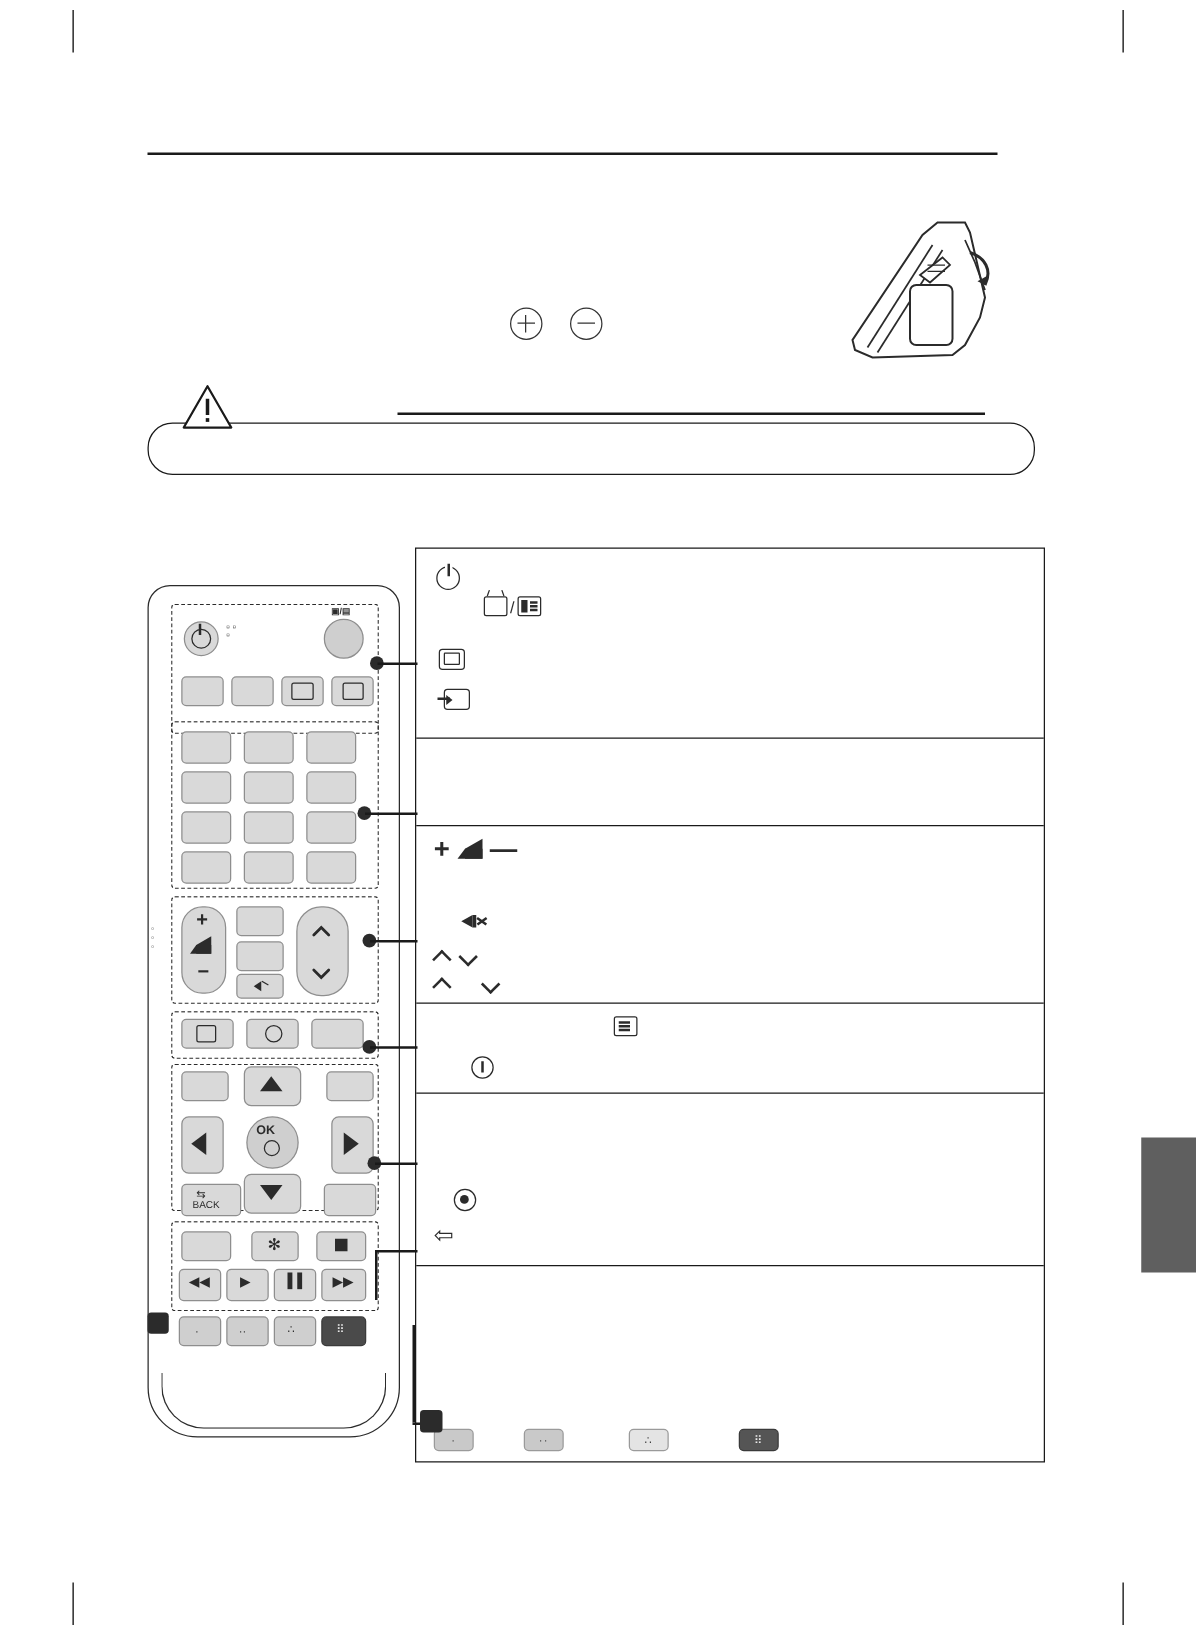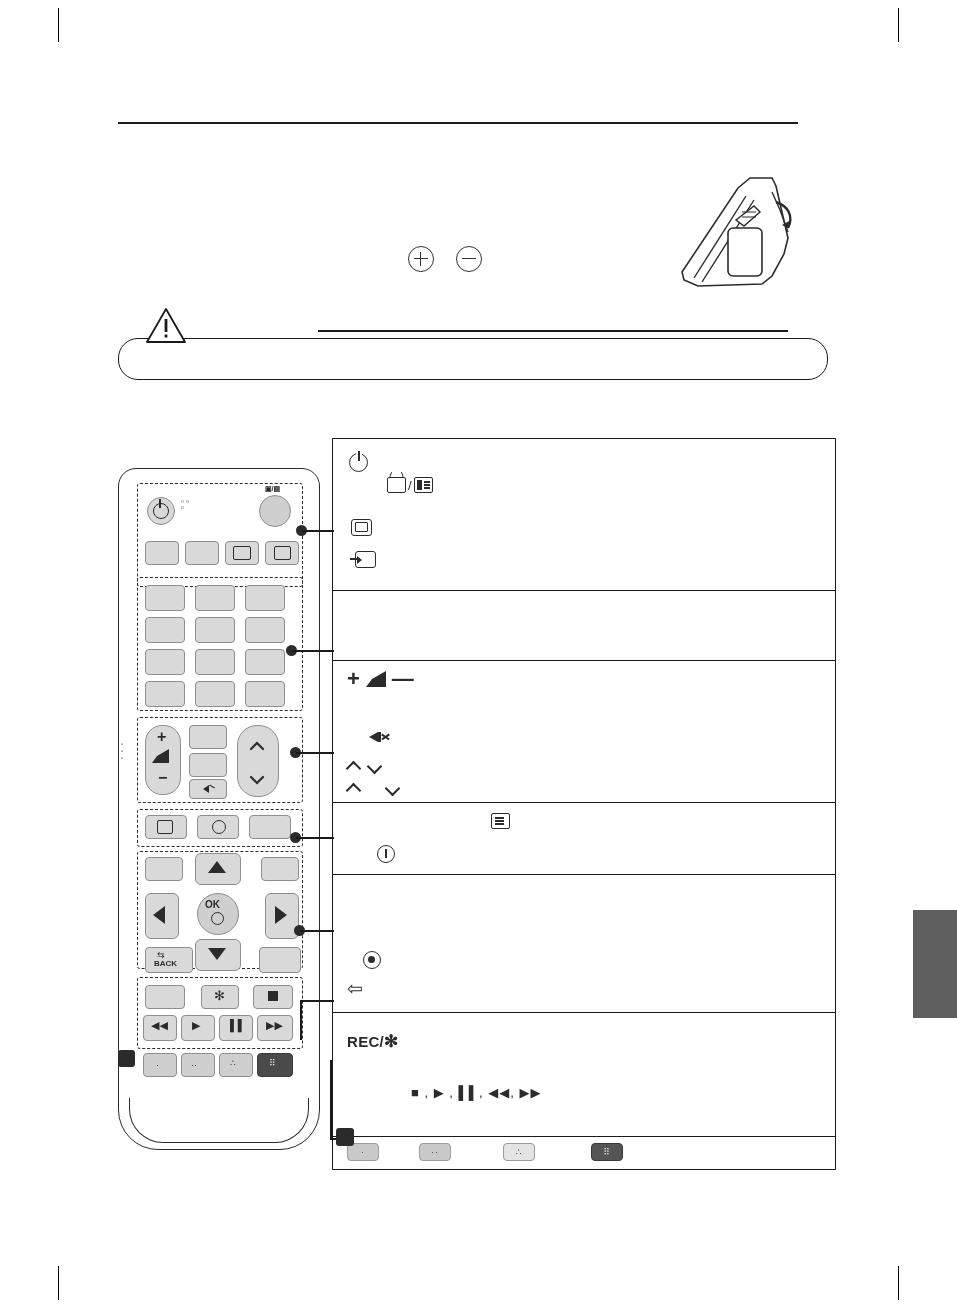--- a/index.html
+++ b/index.html
@@ -281,21 +281,21 @@
     <div class="tri-left" style="left:34px;top:437px;"></div>
     <div class="btn" style="left:146px;top:424px;width:32px;height:44px;border-radius:6px;"></div>
     <div class="tri-right" style="left:156px;top:437px;"></div>
 
     <div class="btn round" style="left:78px;top:424px;width:40px;height:40px;background:#cfcfcf;"></div>
     <div class="key-lbl" style="left:86px;top:430px;font-size:10px;font-weight:700;">OK</div>
     <div style="position:absolute;left:92px;top:443px;width:11px;height:11px;border:1.4px solid #2b2b2b;border-radius:50%;"></div>
 
     <div class="btn" style="left:26px;top:478px;width:46px;height:24px;"></div>
     <div class="key-lbl" style="left:38px;top:481px;font-size:9px;">⇆</div>
-    <div class="key-lbl" style="left:35px;top:490px;font-size:8px;font-weight:700;">BACK</div>
+    <div class="key-lbl" style="left:35px;top:490px;font-size:8px;font-weight:400;">BACK</div>
     <div class="btn" style="left:76px;top:470px;width:44px;height:30px;border-radius:6px;"></div>
     <div class="tri-down" style="left:89px;top:479px;"></div>
     <div class="btn" style="left:140px;top:478px;width:40px;height:24px;"></div>
 
     <div class="dash" style="left:18px;top:508px;width:164px;height:70px;"></div>
     <div class="btn" style="left:26px;top:516px;width:38px;height:22px;"></div>
     <div class="btn" style="left:82px;top:516px;width:36px;height:22px;"></div>
     <div class="key-lbl" style="left:95px;top:519px;font-size:13px;">✻</div>
     <div class="btn" style="left:134px;top:516px;width:38px;height:22px;"></div>
     <div style="position:absolute;left:149px;top:522px;width:10px;height:10px;background:#2b2b2b;"></div>
@@ -380,26 +380,20 @@
     <div class="trow" style="top:364px;height:72px;">
       <div class="glyph-menu" style="left:158px;top:10px;"></div>
       <div class="glyph-info" style="left:44px;top:42px;"></div>
     </div>
 
     <div class="trow" style="top:436px;height:138px;">
       <div class="glyph-ok" style="left:30px;top:76px;"></div>
       <div class="glyph-back" style="left:14px;top:104px;">⇦</div>
     </div>
 
-    <div class="trow" style="top:574px;height:124px;">
-      <div class="rec-label" style="left:14px;top:18px;">
-        <span>REC/</span><span class="rec-star">✻</span>
-      </div>
-      <div class="glyph-transport" style="left:78px;top:72px;">■ , ▶ , ▌▌, ◀◀, ▶▶</div>
-    </div>
 
     <div class="trow last" style="top:698px;height:32px;">
       <div class="color-chip" style="left:14px;top:6px;background:#c9c9c9;border:1px solid #9a9a9a;">
         <span class="chip-dots">·</span>
       </div>
       <div class="color-chip" style="left:86px;top:6px;background:#c9c9c9;border:1px solid #9a9a9a;">
         <span class="chip-dots">··</span>
       </div>
       <div class="color-chip" style="left:170px;top:6px;background:#e4e4e4;border:1px solid #9a9a9a;">
         <span class="chip-dots">∴</span>

